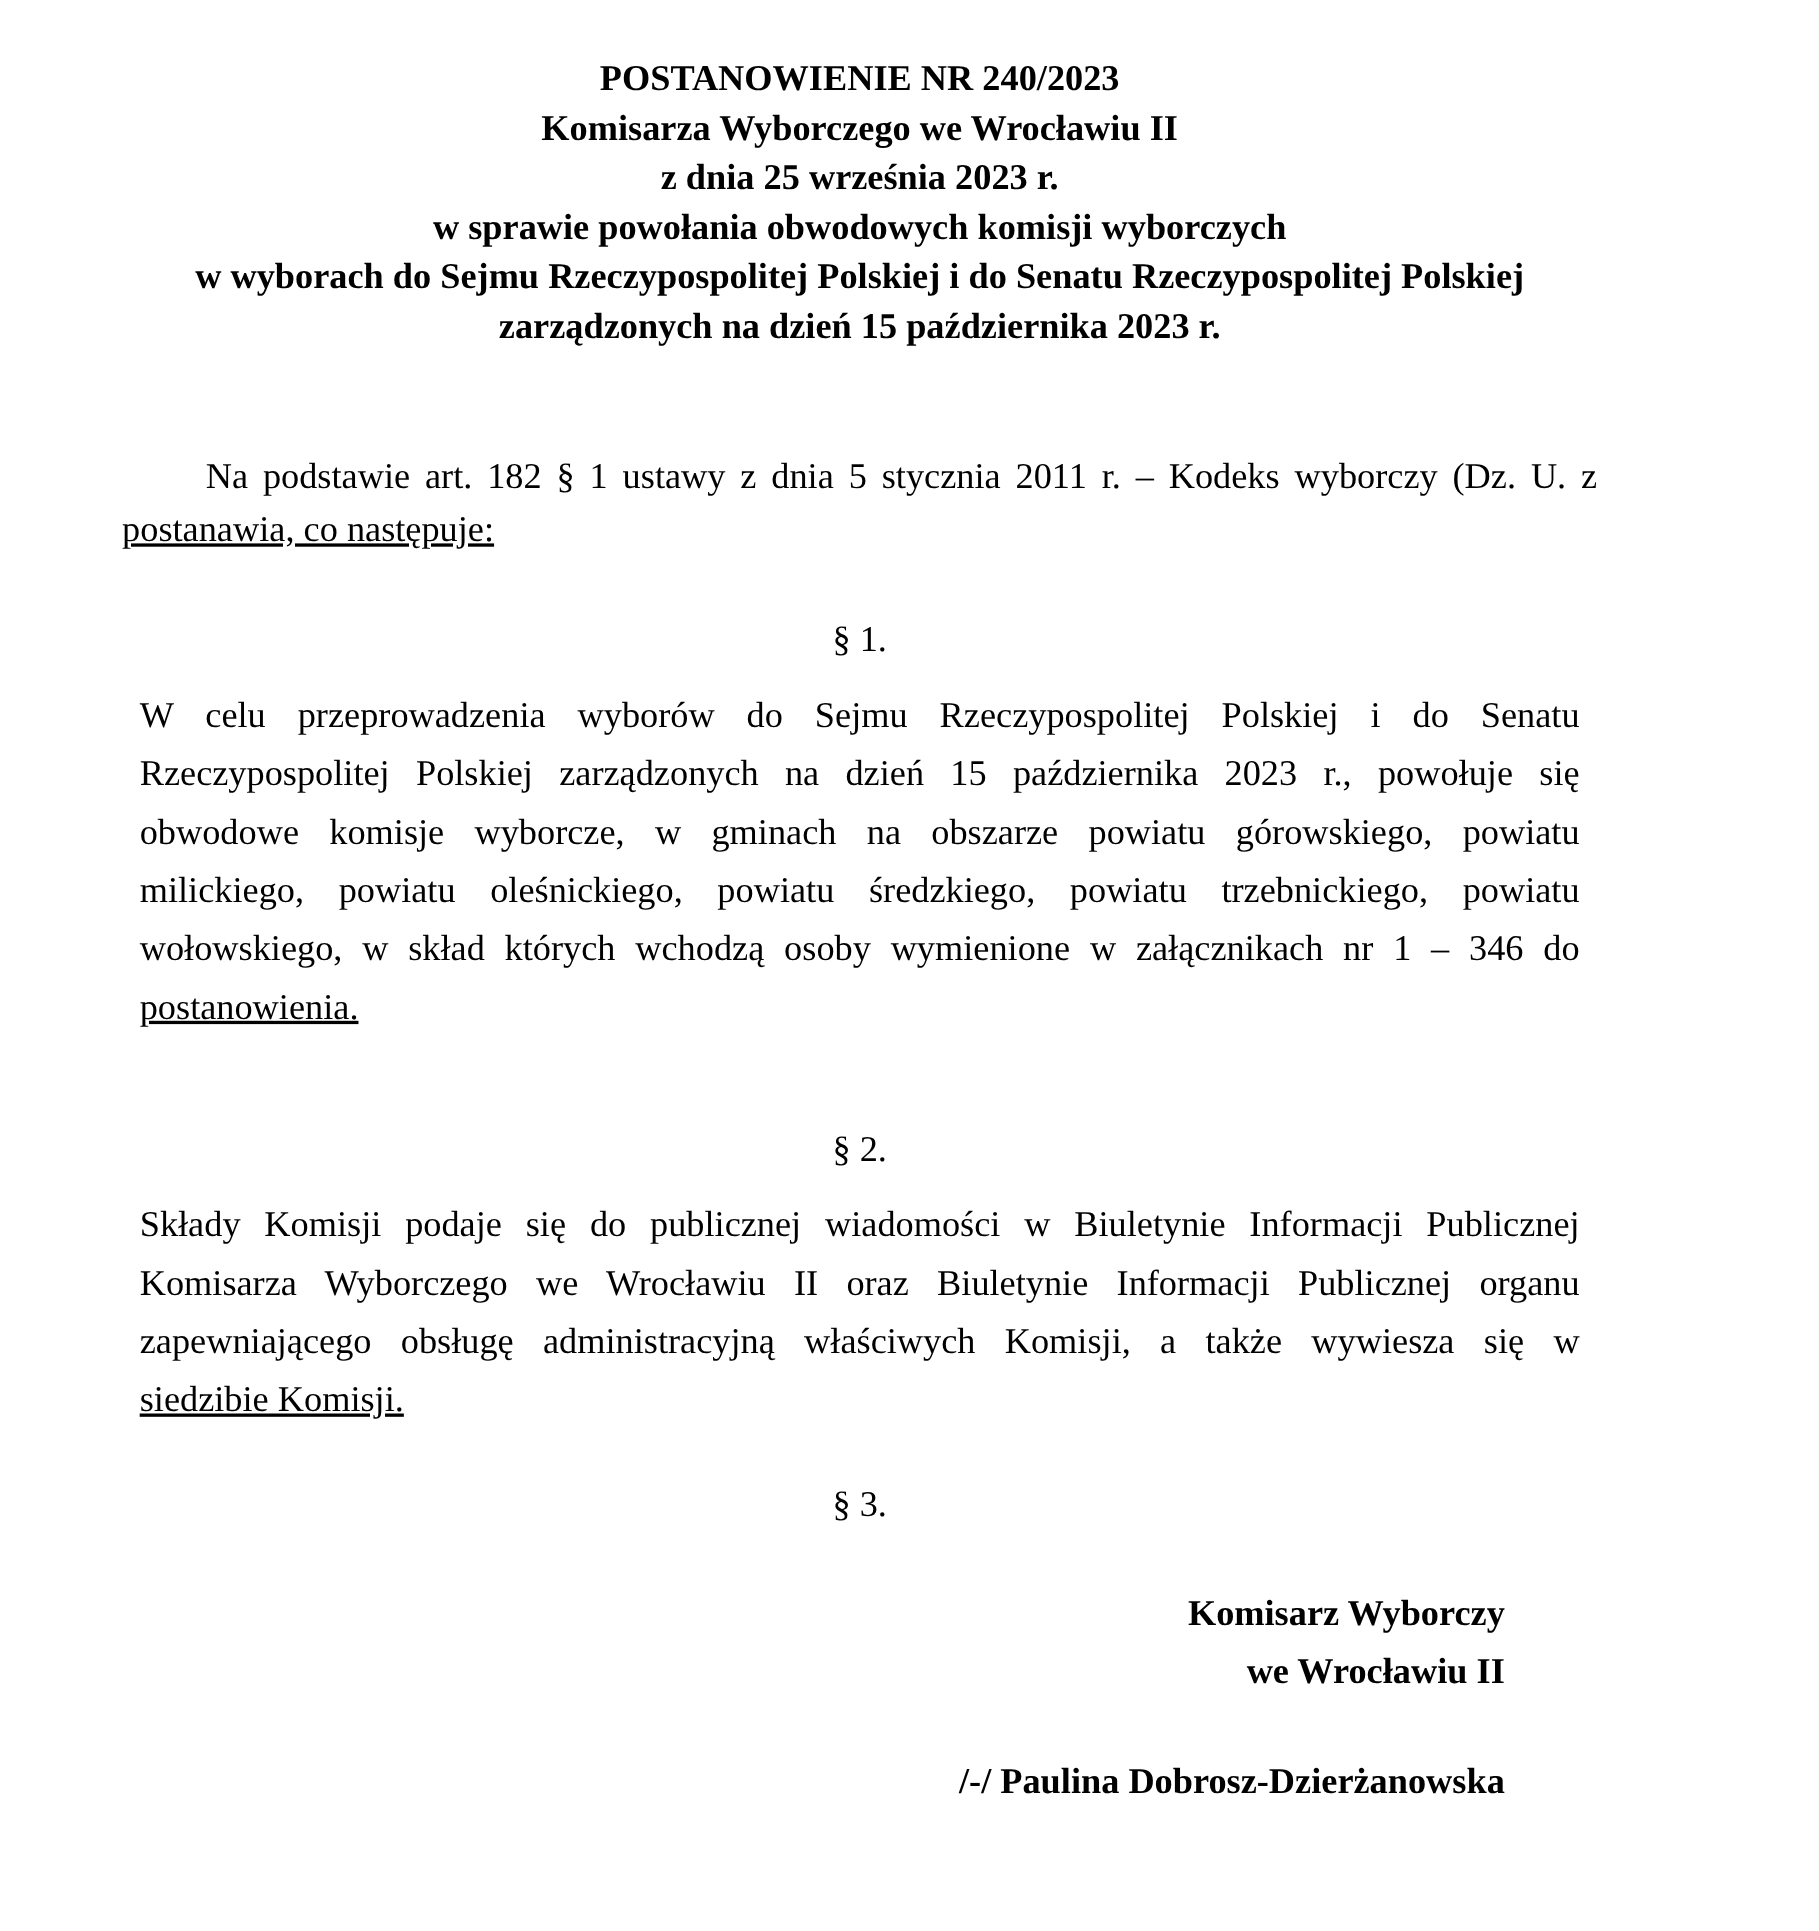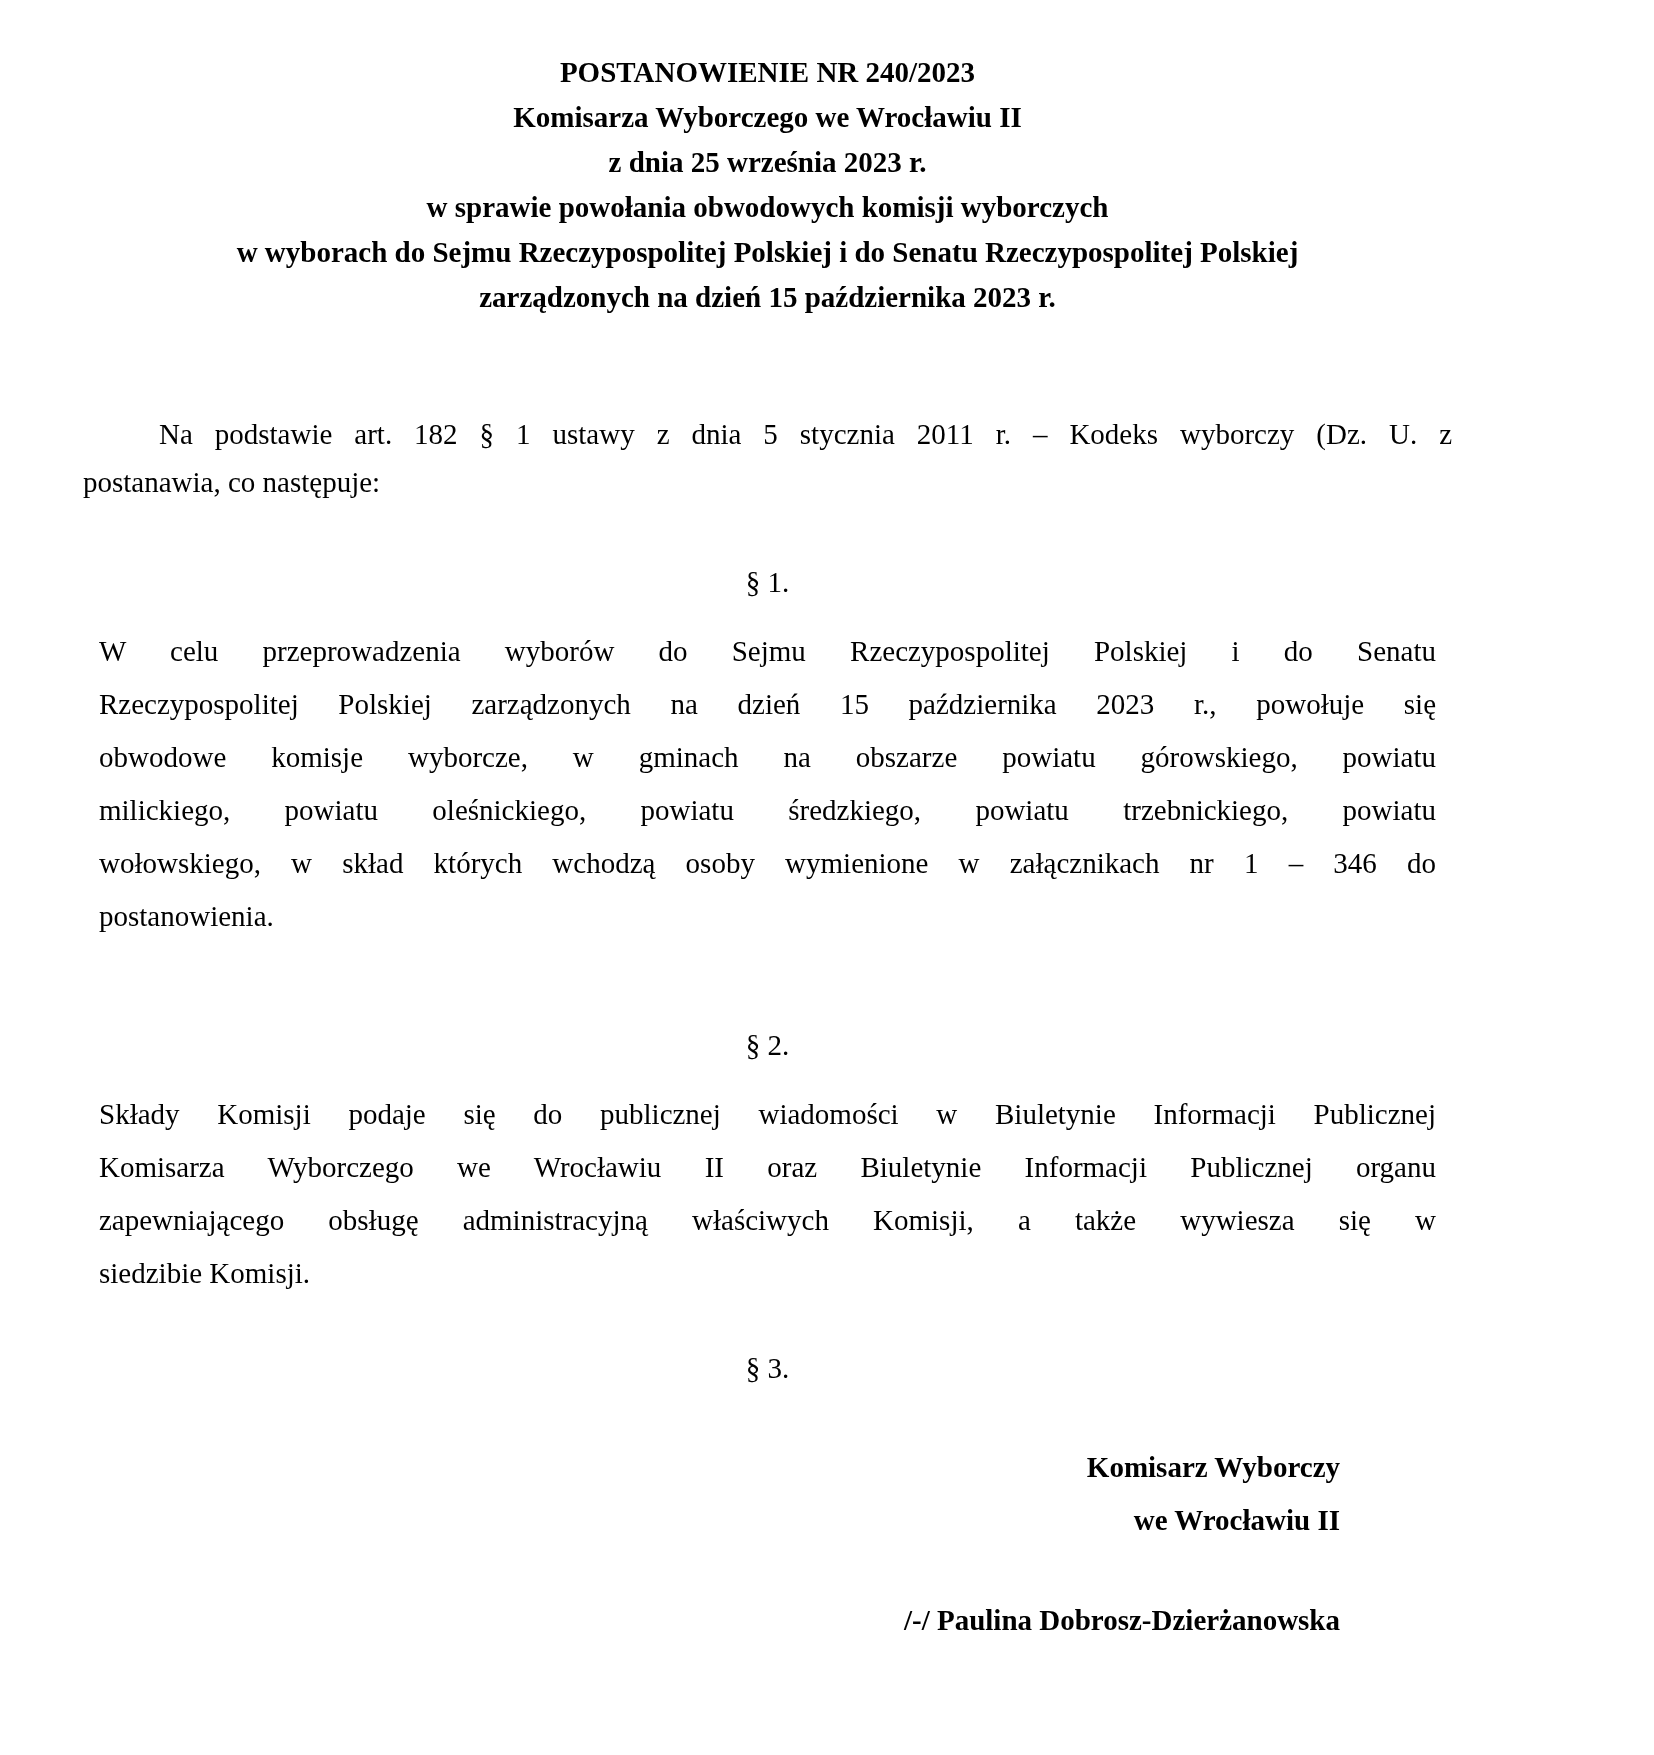--- a/index.html
+++ b/index.html
@@ -14,22 +14,22 @@
     position: relative;
     font-family: "Liberation Serif", "DejaVu Serif", serif;
     color: #000000;
   }
   .page {
     position: absolute;
     top: 0; left: 0;
     width: 1654px;
     height: 1755px;
     box-sizing: border-box;
-    padding: 0 202px 0 83px;
-    font-size: 29px;
+    padding: 0 202px 0 111px;
+    font-size: 33px;
     background: #ffffff;
   }
   .doc-header {
     margin-top: 50px;
     text-align: center;
     font-weight: bold;
     line-height: 45px;
   }
   .preamble {
     margin: 90px 0 0 0;
@@ -49,20 +49,21 @@
   }
   
   .jl {
     text-align: justify;
     text-align-last: justify;
   }
   
   .jl-last {
     text-align: right;
     text-align-last: left;
+    text-decoration: underline;
   }
   .signature {
     margin-top: 46px;
     margin-left: 647px;
     width: 610px;
     text-align: right;
     font-weight: bold;
     line-height: 53px;
   }
   .signed-by {

